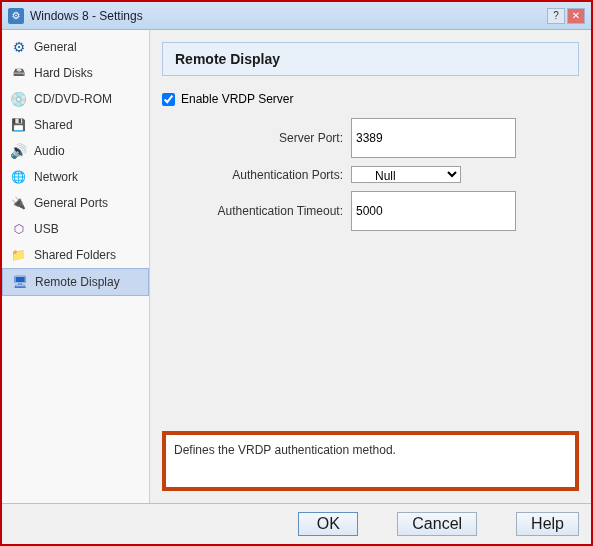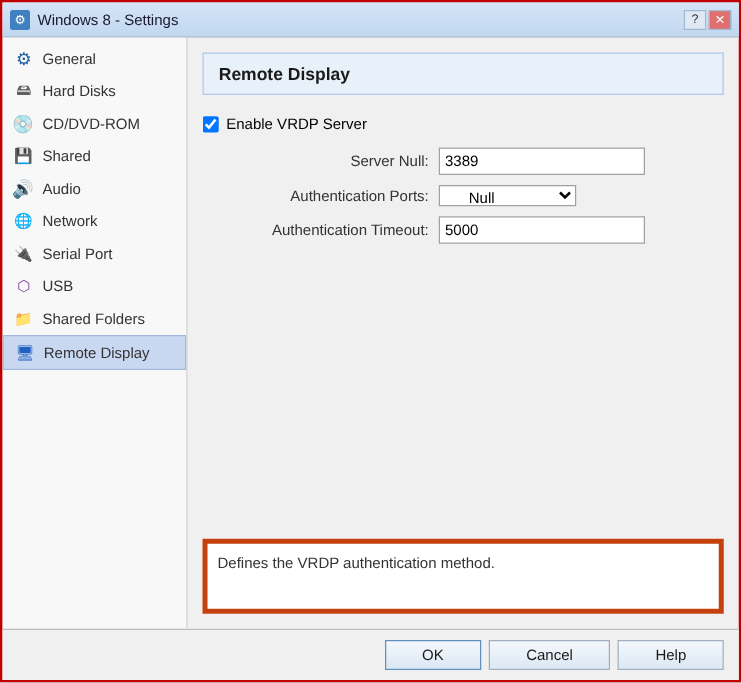--- a/index.html
+++ b/index.html
@@ -165,21 +165,21 @@
     }
 
     .form-label {
       text-align: right;
       width: 165px;
       flex-shrink: 0;
       color: #333;
     }
 
     .form-input {
-      height: 22px;
+      height: 40px;
       padding: 2px 4px;
       border: 1px solid #a0a0a0;
       background: white;
       font-size: 12px;
       min-width: 100px;
     }
 
     .form-select {
       height: 17px;
       padding: 1px 19px;
@@ -204,26 +204,27 @@
       align-items: center;
       padding: 8px 12px;
       gap: 6px;
       border-top: 1px solid #c0c0c0;
       background: #f0f0f0;
     }
 
     .btn {
       height: 24px;
       min-width: 60px;
-      padding: 0 29px;
+      padding: 0 14px;
       border: 1px solid #a0b0c0;
       background: linear-gradient(to bottom, #f4f8fc, #dce8f4);
-      font-size: 12px;
+      font-size: 16px;
       cursor: pointer;
       color: #1a1a1a;
+      margin-left: 33px;
     }
 
     .btn.ok {
       border-color: #6090c0;
     }
 
     .spacer { flex: 1; }
   </style>
 </head>
 <body>
@@ -264,21 +265,21 @@
       <div class="sidebar-item">
         <div class="sidebar-icon icon-audio">🔊</div>
         <span>Audio</span>
       </div>
       <div class="sidebar-item">
         <div class="sidebar-icon icon-network">🌐</div>
         <span>Network</span>
       </div>
       <div class="sidebar-item">
         <div class="sidebar-icon icon-serial">🔌</div>
-        <span>Serial Port</span>
+        <span>General Ports</span>
       </div>
       <div class="sidebar-item">
         <div class="sidebar-icon icon-usb">⬡</div>
         <span>USB</span>
       </div>
       <div class="sidebar-item">
         <div class="sidebar-icon icon-shared">📁</div>
         <span>Shared Folders</span>
       </div>
       <div class="sidebar-item active">
@@ -293,21 +294,21 @@
       </div>
 
       <div class="settings-area">
 
         <div class="checkbox-row">
           <input type="checkbox" id="enableVrdp" checked="" style="">
           <label for="enableVrdp">Enable VRDP Server</label>
         </div>
 
         <div class="form-row">
-          <span class="form-label">Server Null:</span>
+          <span class="form-label">Server Port:</span>
           <input type="text" class="form-input" value="3389" style="">
         </div>
 
         <div class="form-row">
           <span class="form-label">Authentication Ports:</span>
           <select class="form-select">
             <option value="Null">Null</option>
             <option value="External">External</option>
             <option value="Guest">Guest</option>
           </select>

